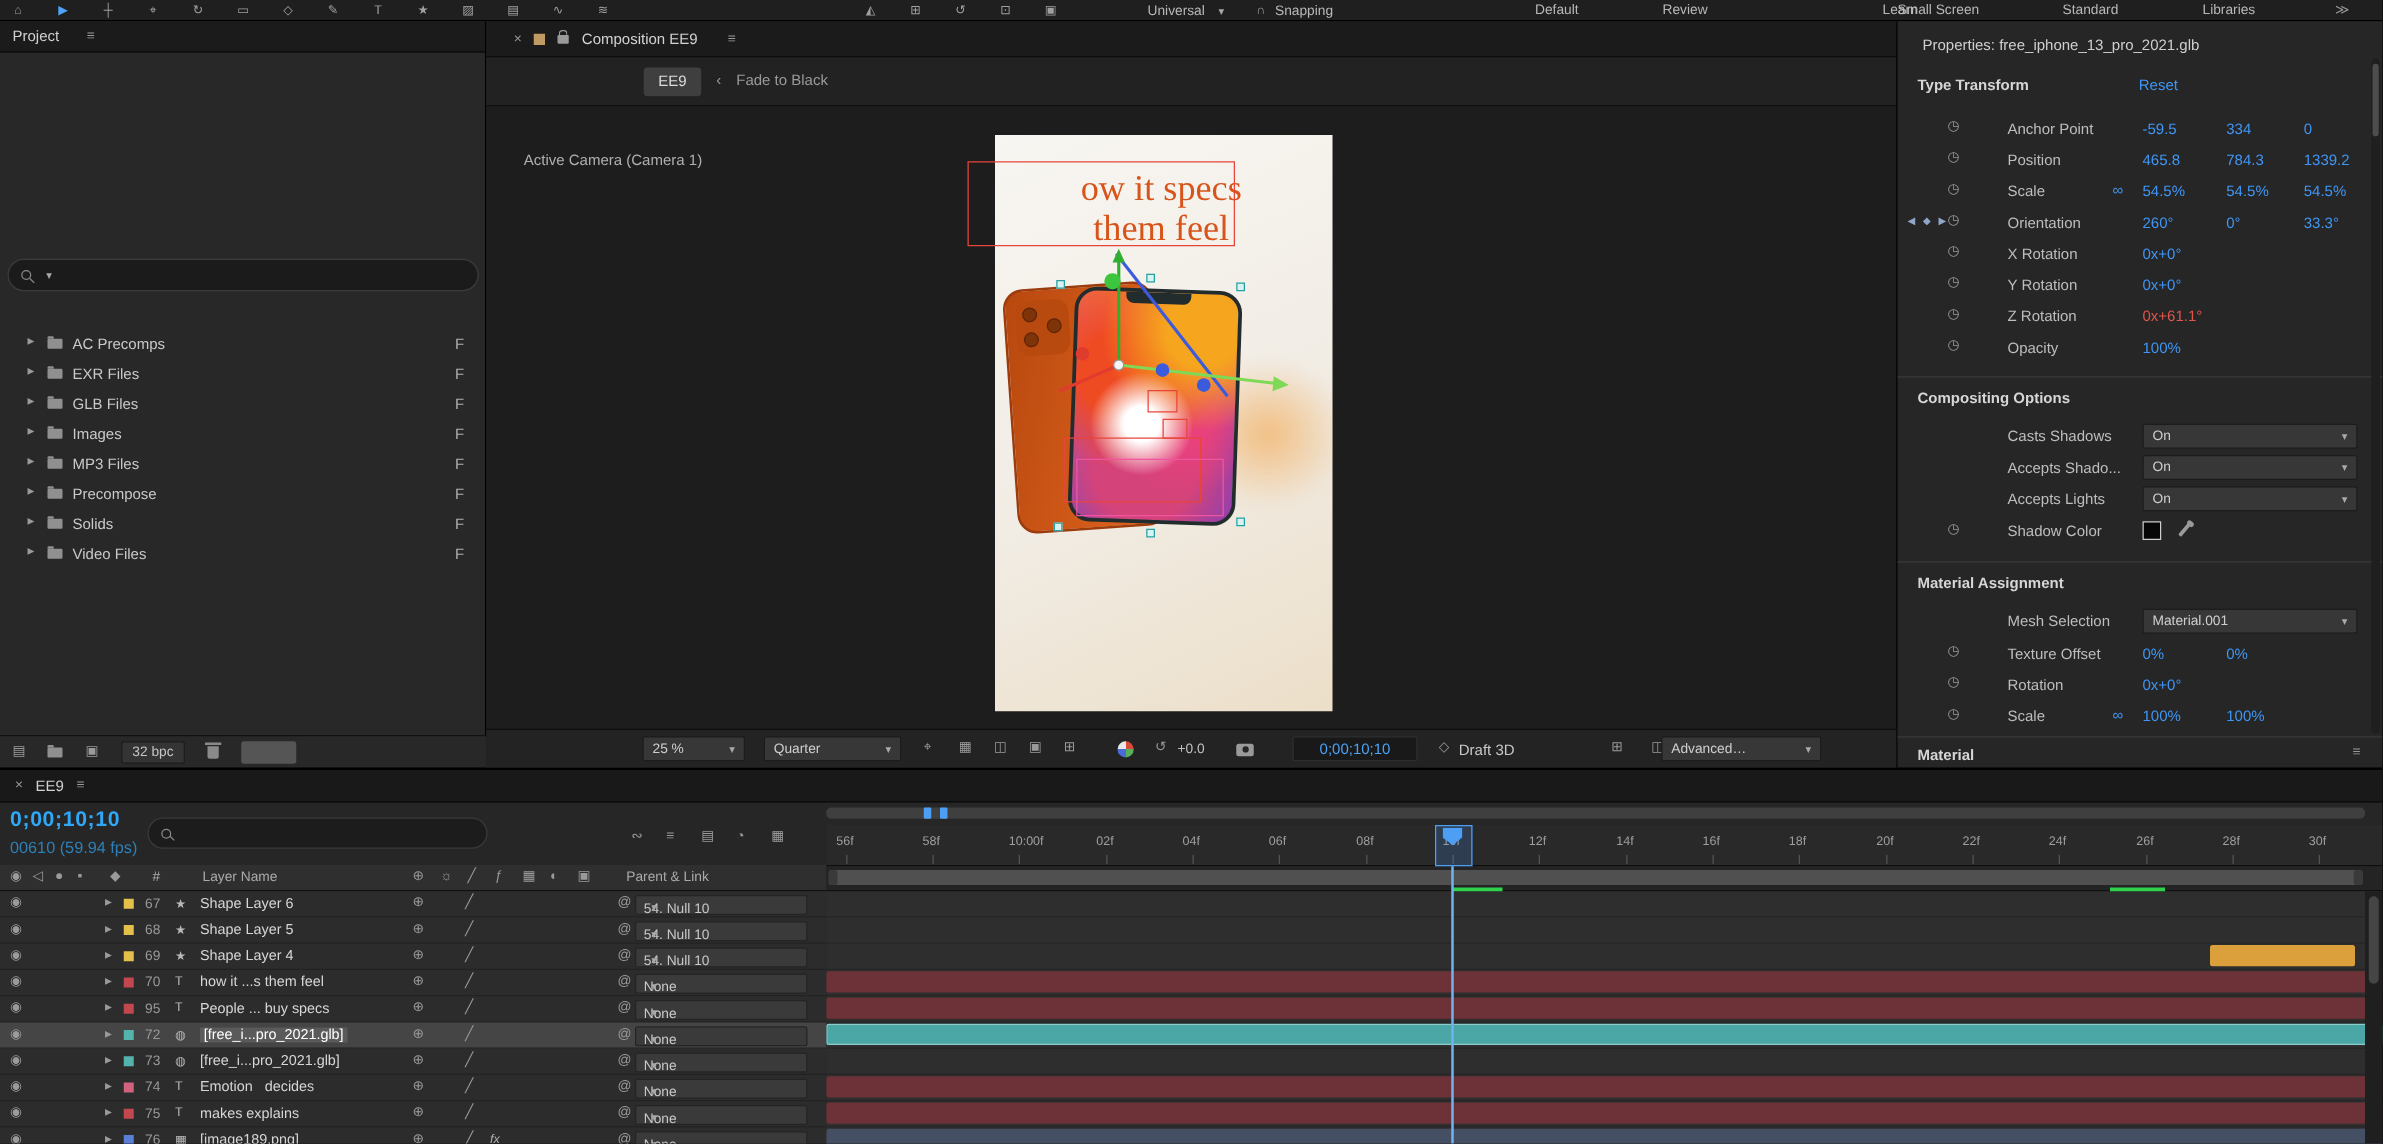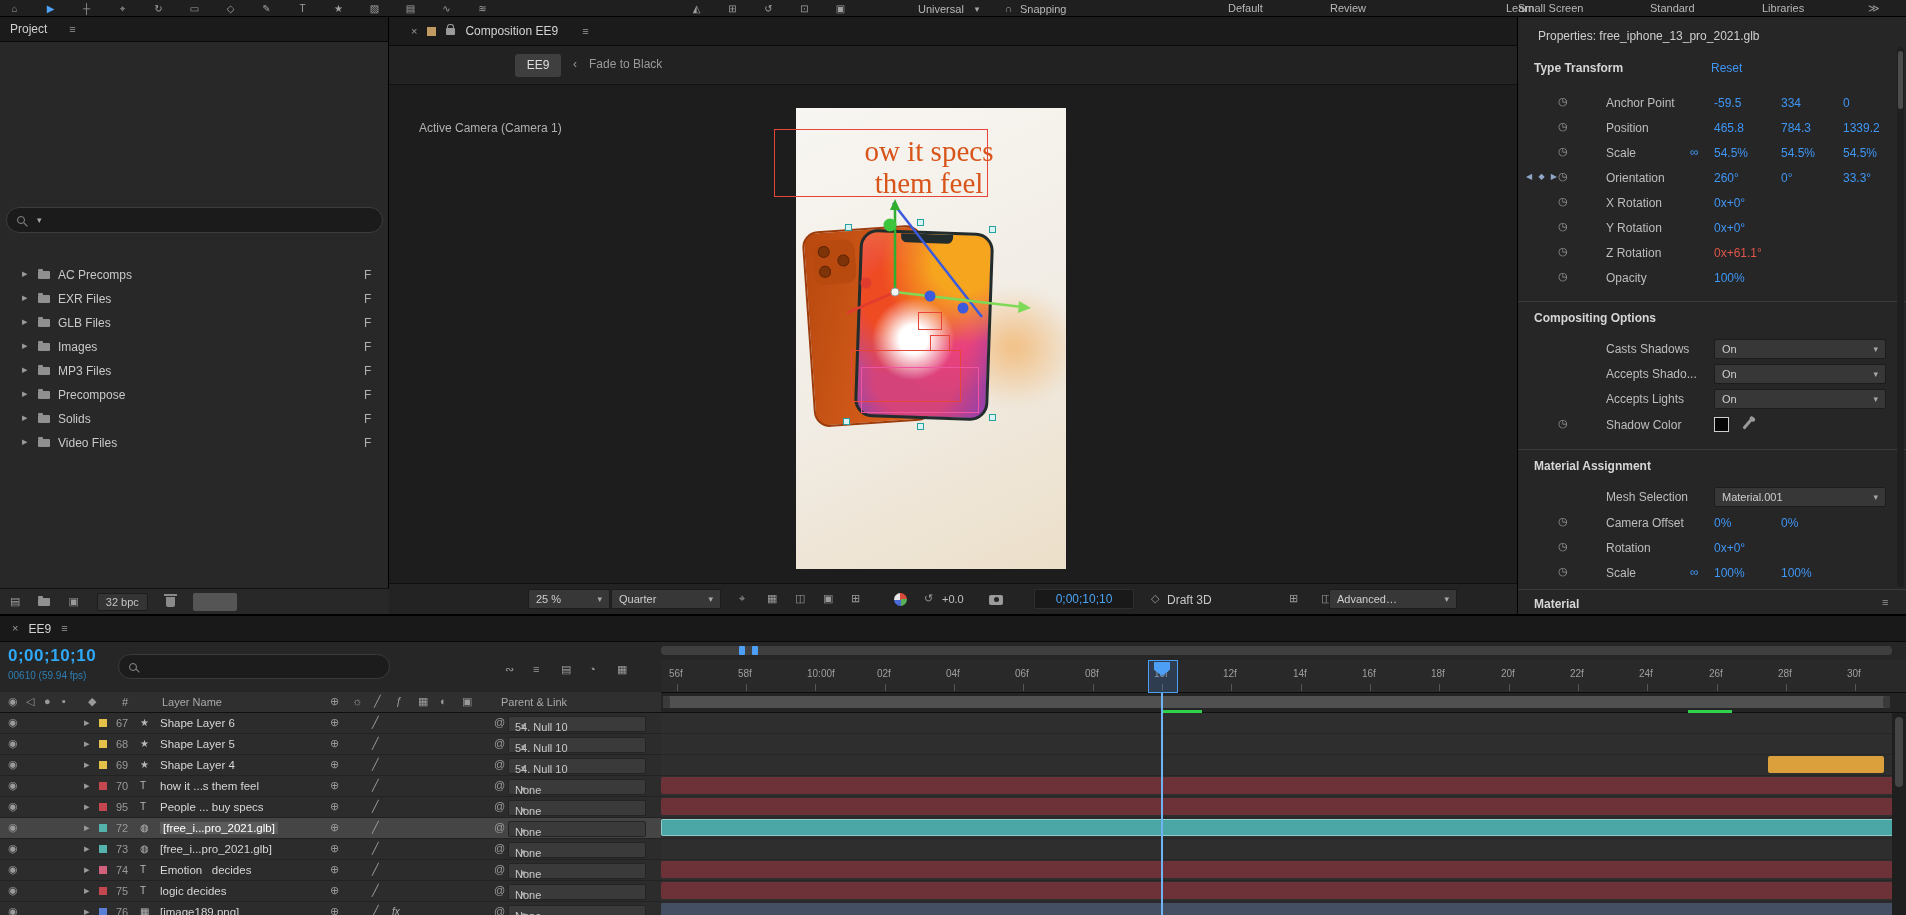--- a/index.html
+++ b/index.html
@@ -95,21 +95,21 @@
 .pval{position:absolute;top:3px;color:#3f96f5}
 .knav{position:absolute;left:8px;top:4px;font-size:8px;color:#8fa6c8;letter-spacing:2px}
 .linkico{position:absolute;left:172px;top:2px;color:#3f96f5;font-size:12px}
 .sep{position:absolute;left:0;width:389px;border-top:1px solid #3a3a3a}
 .pscroll{position:absolute;right:2px;top:30px;width:7px;height:540px;background:#1f1f1f;border-radius:4px}
 .pscroll div{position:absolute;left:1px;top:4px;width:5px;height:58px;background:#4d4d4d;border-radius:3px}
 
 #timeline{left:0;top:614px;width:1906px;height:301px;background:#262626;border-top:2px solid #000}
 #timeline .tabbar{height:26px;padding:0 12px;gap:10px;background:#191919}
 .bigtc{position:absolute;left:8px;top:30px;font-size:17px;font-weight:bold;letter-spacing:.5px;color:#2ea8f7}
-.fps{position:absolute;left:8px;top:54px;font-size:10px;color:#2f7fb4}
+.fps{position:absolute;left:8px;top:54px;font-size:13px;color:#2f7fb4}
 .tsearch{position:absolute;left:118px;top:38px;width:272px;height:25px;background:#1c1c1c;border:1px solid #3a3a3a;border-radius:13px;display:flex;align-items:center;padding:0 10px;gap:6px}
 .tvico{position:absolute;top:48px}
 .navstrip{position:absolute;left:661px;right:14px;top:30px;height:9px;background:#3f3f3f;border-radius:4px}
 .navhandle{position:absolute;top:30px;width:6px;height:9px;background:#4d9ef5;border-radius:1px;z-index:3}
 .ruler{position:absolute;left:661px;right:0;top:44px;height:33px;background:#292929;border-bottom:1px solid #0d0d0d}
 .tick{position:absolute;top:8px;font-size:10px;color:#9f9f9f}
 .tick::after{content:"";position:absolute;left:8px;top:16px;width:1px;height:7px;background:#555}
 .thead{position:absolute;left:0;top:76px;width:661px;height:21px;background:#2f2f2f;border-bottom:1px solid #101010;font-size:11px;color:#aaa}
 .thead span{position:absolute;top:4px}
 .workband{position:absolute;left:661px;right:0;top:77px;height:20px;background:#242424;border-bottom:1px solid #101010}
@@ -306,21 +306,21 @@
       <polygon points="222,131 210,124 209,136" fill="#7ed957"></polygon>
       <line x1="86" y1="115" x2="38" y2="136" stroke="#e03c2e" stroke-width="2.5"></line>
       <circle cx="81" cy="48" r="6.5" fill="#3ec53e"></circle>
       <circle cx="57" cy="106" r="5.5" fill="#e03c2e"></circle>
       <circle cx="121" cy="119" r="5.5" fill="#3b5bdc"></circle>
       <circle cx="154" cy="131" r="5.5" fill="#3b5bdc"></circle>
       <circle cx="86" cy="115" r="4" fill="#f5f5f5" stroke="#999"></circle>
     </svg>
 
     <div class="ctoolbar">
-      <div class="ddl" style="left:139px;width:82px">
+      <div class="ddl" style="left:125px;width:82px">
         <span>25 %</span>
         <span class="caret">▾</span>
       </div>
       <div class="ddl" style="left:222px;width:110px">
         <span>Quarter</span>
         <span class="caret">▾</span>
       </div>
       <span class="cico ico" style="left:350px">⌖</span>
       <span class="cico ico" style="left:378px">▦</span>
       <span class="cico ico" style="left:406px">◫</span>
@@ -433,21 +433,21 @@
     <span class="phdr" style="top:442px">Material Assignment</span>
     <div class="prow" style="top:470px">
       <span class="plabel">Mesh Selection</span>
       <div class="ddl" style="left:196px;top:0;width:172px">
         <span>Material.001</span>
         <span class="caret">▾</span>
       </div>
     </div>
     <div class="prow" style="top:496px">
       <span class="sw ico">◷</span>
-      <span class="plabel">Camera Offset</span>
+      <span class="plabel">Texture Offset</span>
       <span class="pval" style="left:196px">0%</span>
       <span class="pval" style="left:263px">0%</span>
     </div>
     <div class="prow" style="top:521px">
       <span class="sw ico">◷</span>
       <span class="plabel">Rotation</span>
       <span class="pval" style="left:196px">0x+0°</span>
     </div>
     <div class="prow" style="top:546px">
       <span class="sw ico">◷</span>
@@ -694,21 +694,21 @@
     <div class="trow" style="top:265px">
       <div class="t-track">
         <div class="t-bar" style="background: rgb(109, 50, 55); left: 0px; right: 0px;"></div>
       </div>
       <div class="t-left">
         <span class="t-eye ico">◉</span>
         <span class="t-arr ico">▸</span>
         <span class="t-chip" style="background: rgb(194, 71, 79);"></span>
         <span class="t-num">75</span>
         <span class="t-tico">T</span>
-        <span class="t-name">logic decides</span>
+        <span class="t-name">makes explains</span>
         <span class="t-sw1 ico">⊕</span>
         <span class="t-sw2 ico">╱</span>
         <span class="t-at ico">@</span>
         <div class="t-parent">
           <span>None</span>
           <span class="caret">▾</span>
         </div>
       </div>
     </div>
     <div class="trow" style="top:286px">

